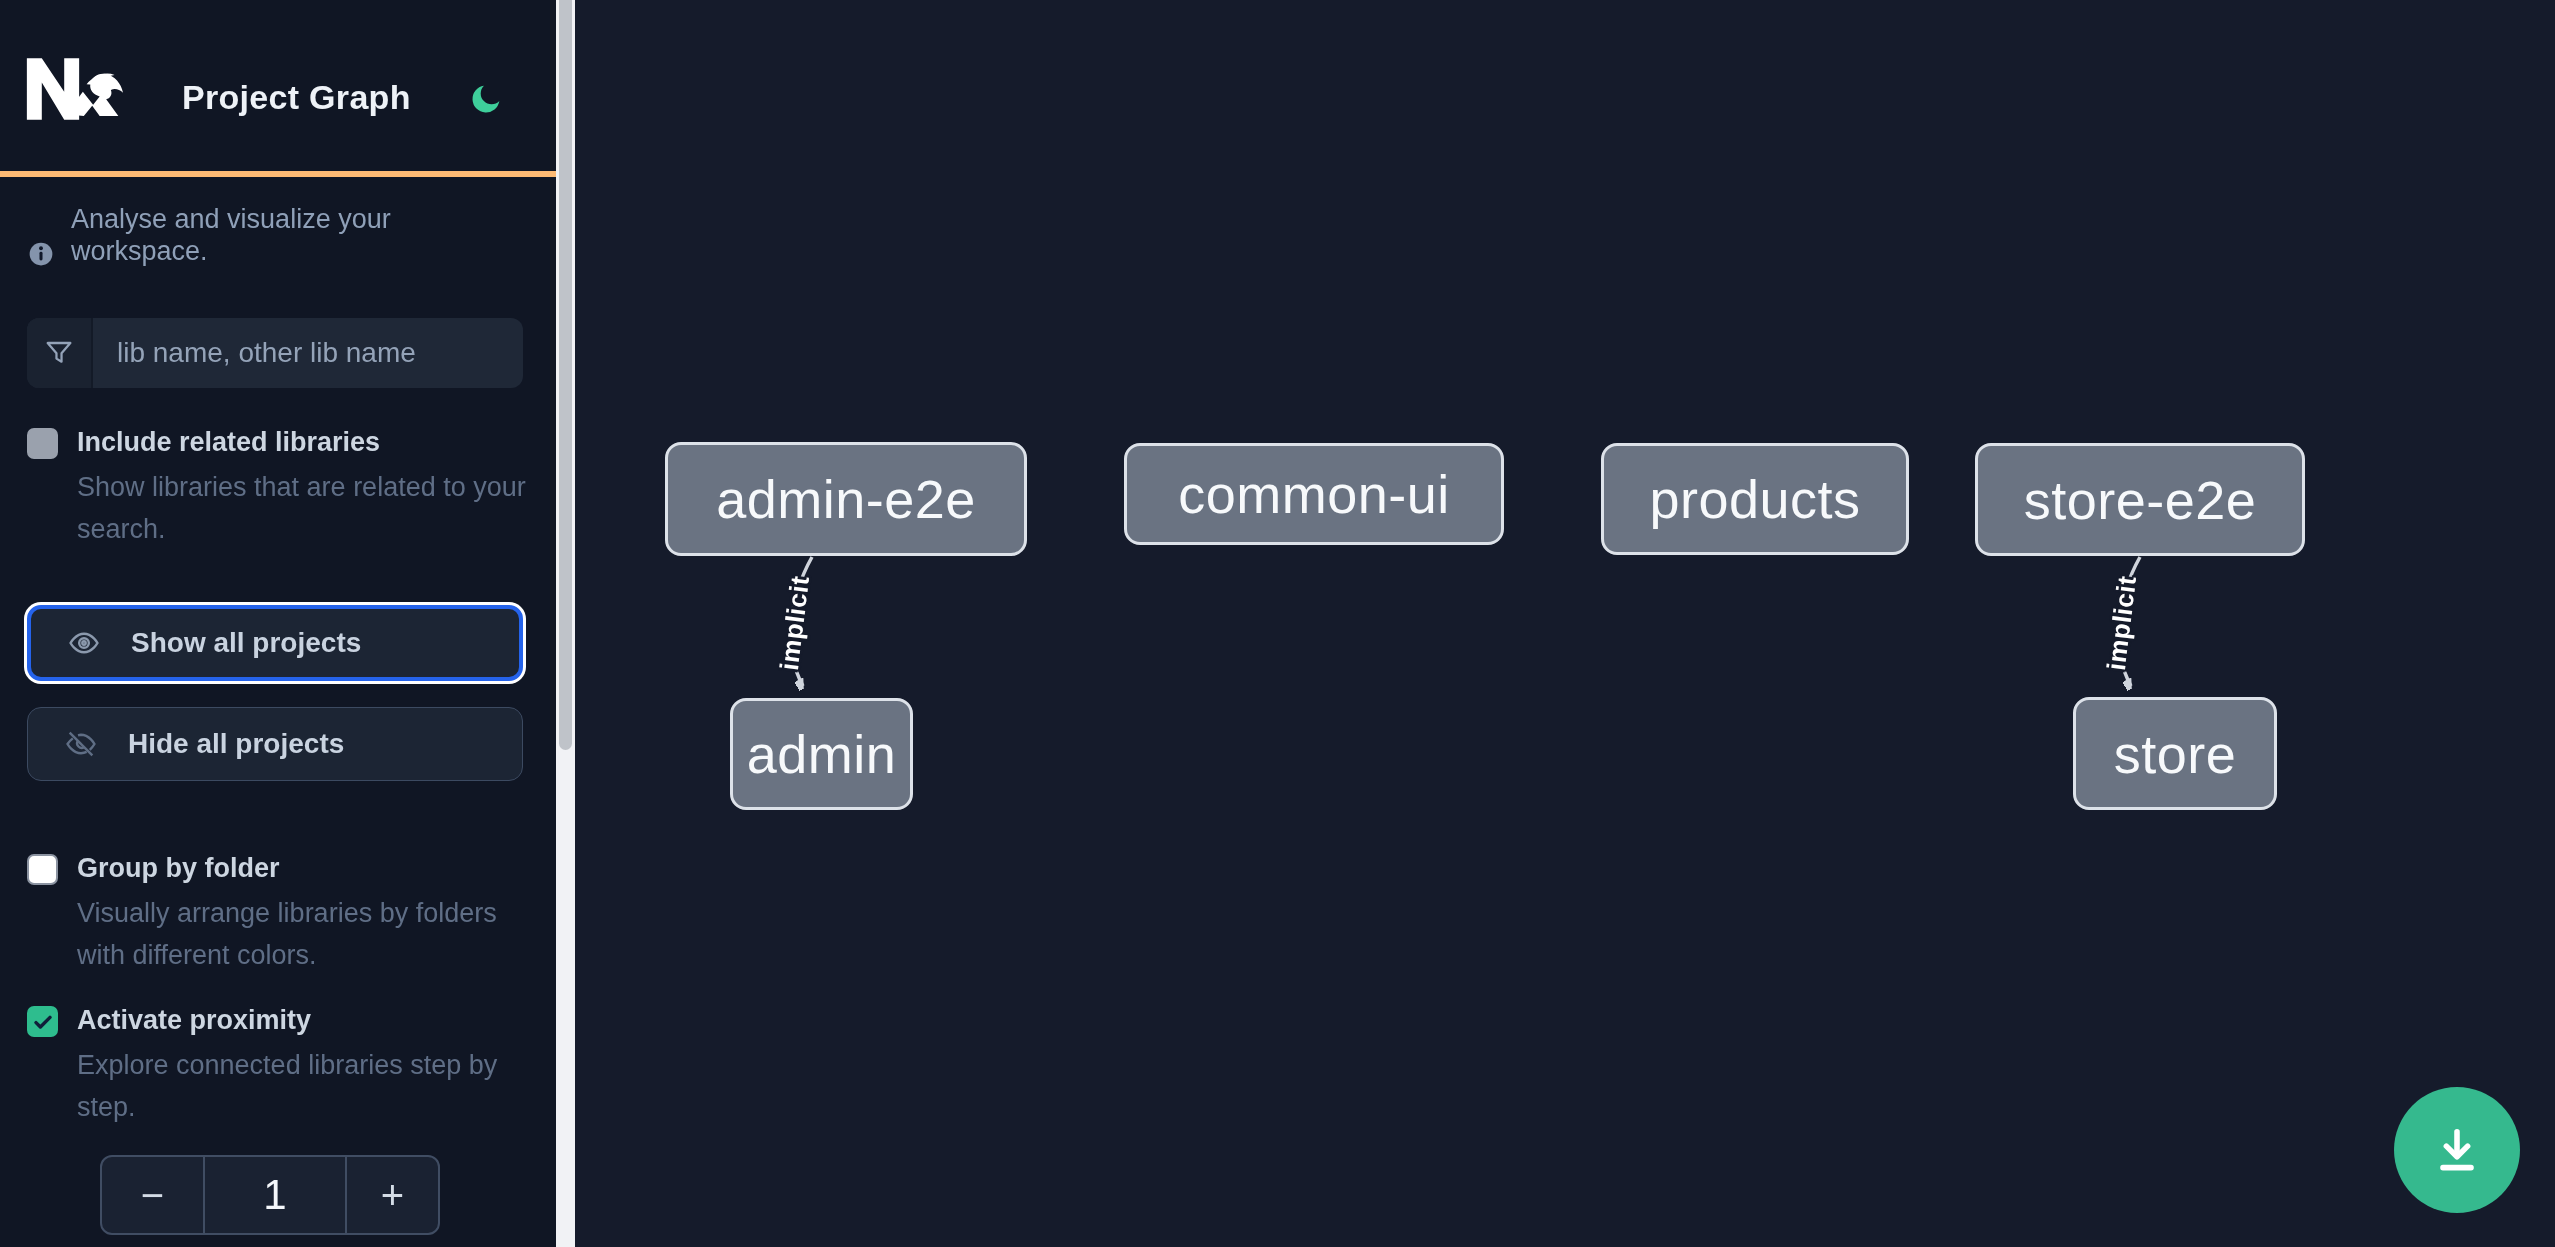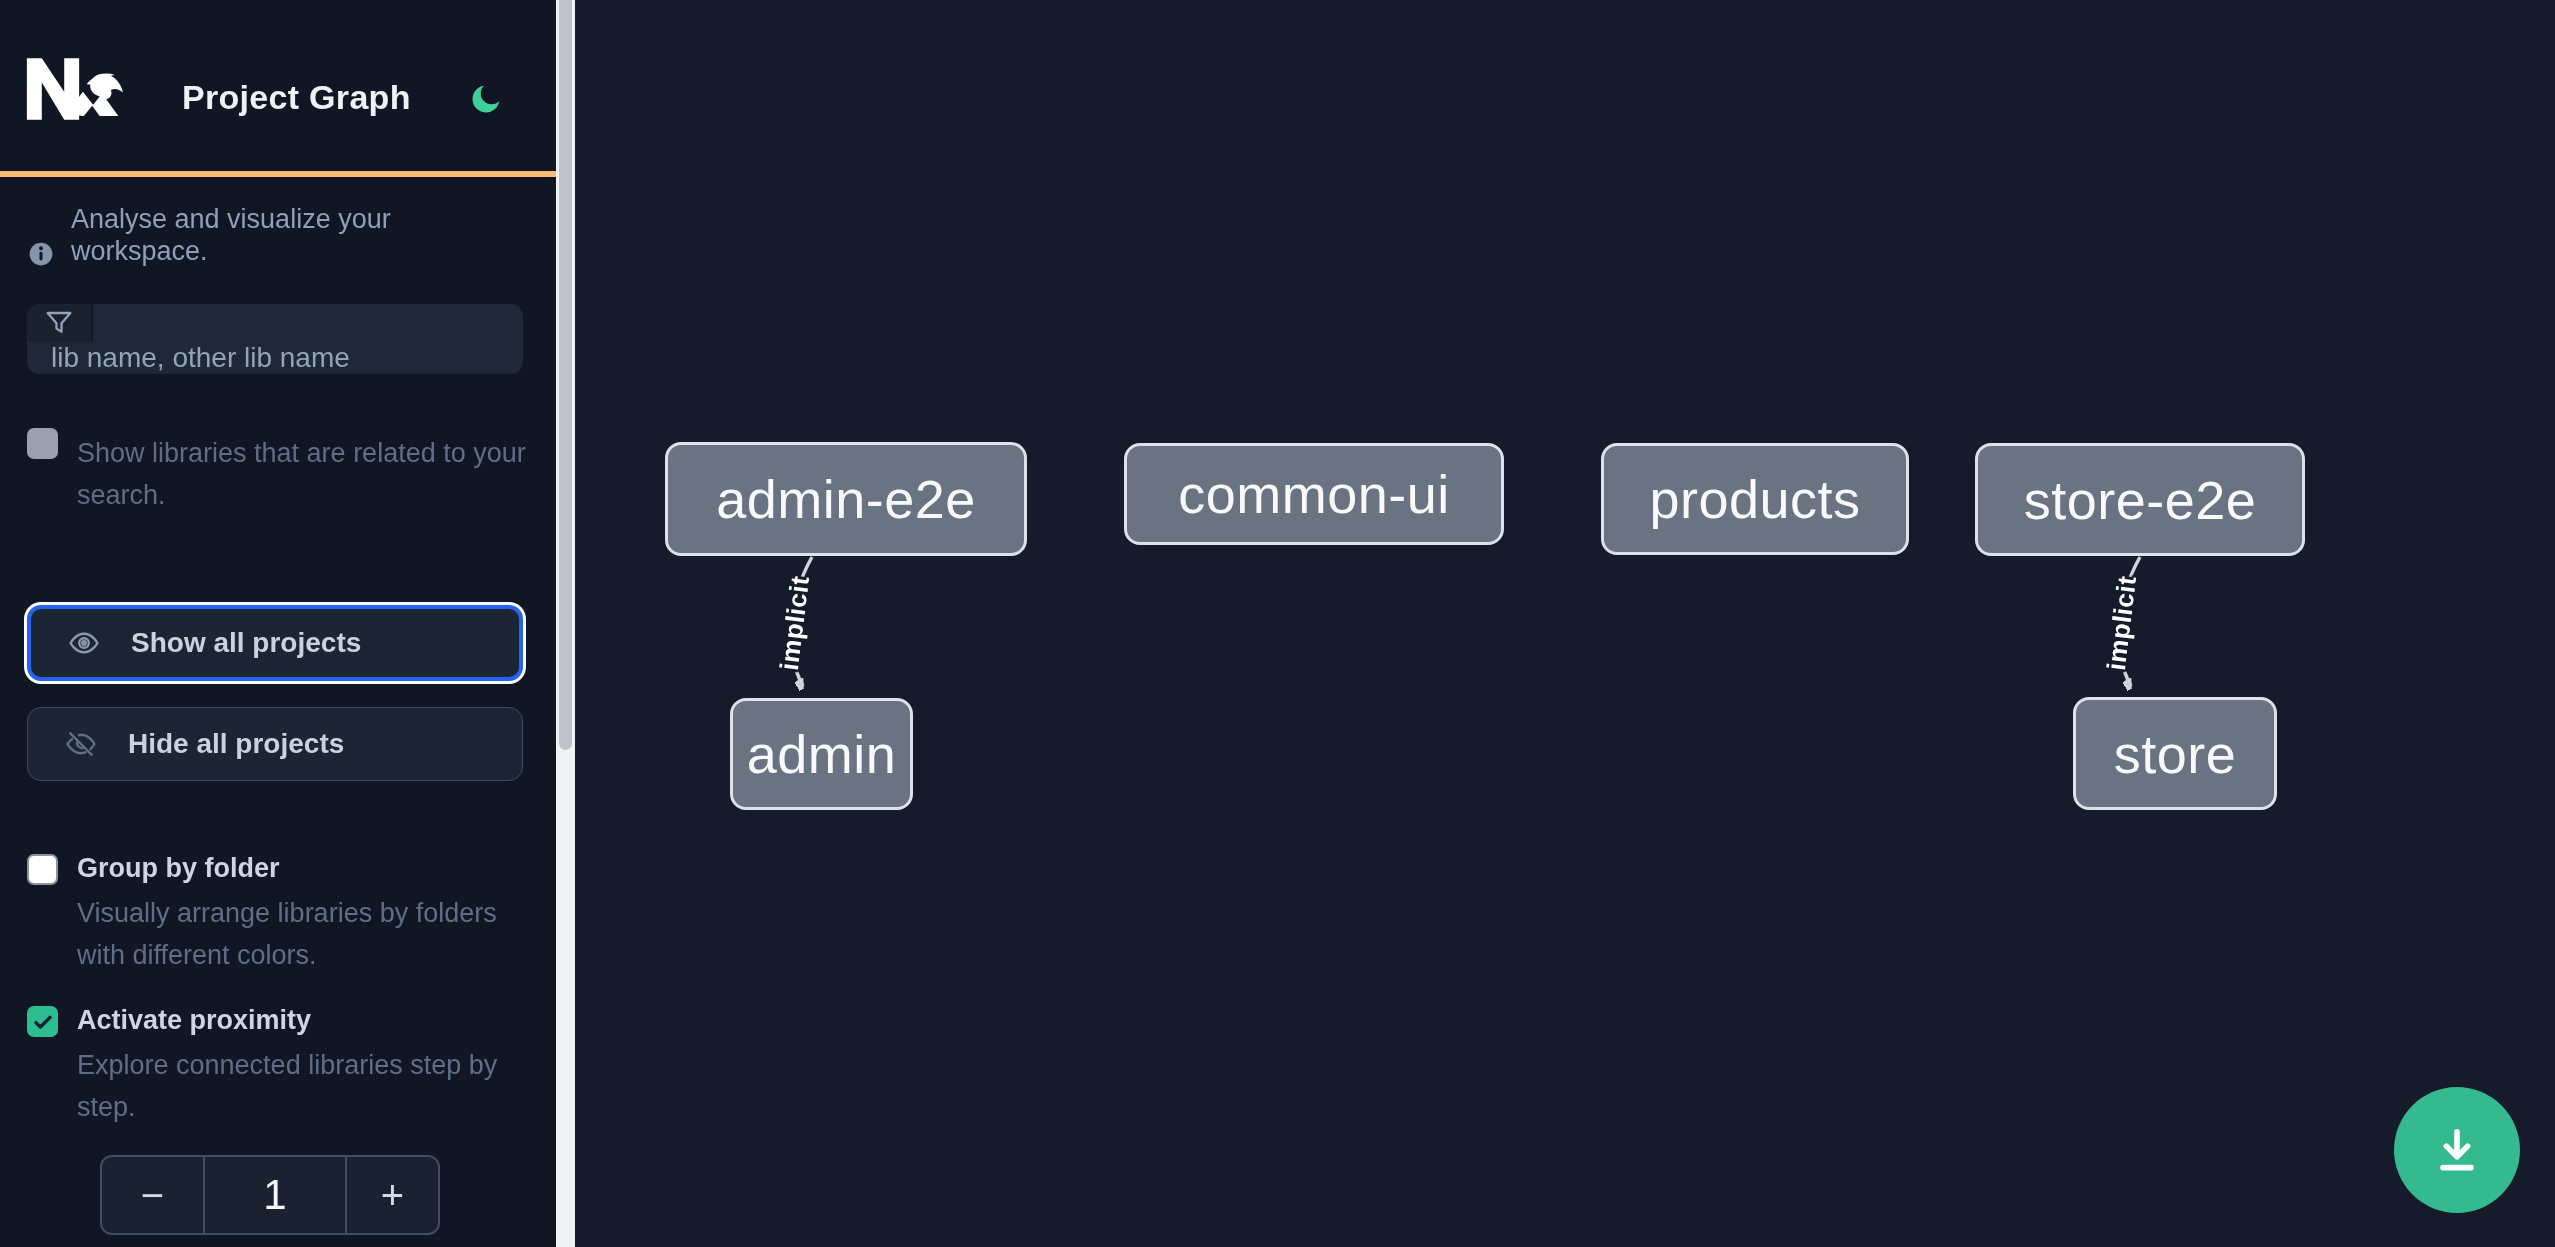--- a/index.html
+++ b/index.html
@@ -17,22 +17,22 @@
               color:#eef2f7; letter-spacing:.3px; }
   .theme-toggle { position:absolute; left:462px; top:78px; width:48px; height:44px;
                   background:none; border:none; cursor:pointer; }
   .theme-toggle svg { width:36px; height:36px; }
 
   .tagline-row { position:absolute; left:28px; top:203px; width:500px; display:flex;
                  align-items:flex-end; }
   .tagline-row svg { width:26px; height:26px; flex:0 0 26px; margin-top:2px; }
   .tagline-text { margin-left:17px; font-size:27px; line-height:32px; color:#8fa0b8; }
 
-  .search-box { position:absolute; left:27px; top:304px; width:496px; height:70px;
-                border-radius:12px; overflow:hidden; display:flex; background:#1f2837;flex-direction:column; }
+  .search-box { position:absolute; left:27px; top:318px; width:496px; height:70px;
+                border-radius:12px; overflow:hidden; display:flex; background:#1f2837; }
   .search-icon-cell { width:66px; height:100%; background:#1a2230; display:flex;
                       align-items:center; justify-content:center;
                       border-right:2px solid #131a27; }
   .search-icon-cell svg { width:32px; height:32px; }
   .search-input { flex:1; height:100%; background:transparent; border:none; outline:none;
                   padding:0 24px; font-size:28px; color:#dbe3ee;
                   font-family:"Liberation Sans","DejaVu Sans",sans-serif; }
   .search-input::placeholder { color:#94a3b8; opacity:1; }
 
   .opt { position:absolute; left:27px; width:505px; }
@@ -138,20 +138,21 @@
         <svg viewBox="0 0 24 24" fill="none" stroke="#94a3b8" stroke-width="1.7" stroke-linejoin="round">
           <path d="M3.5 4.5h17l-6.6 7.6v6.4l-3.8-2.3v-4.1L3.5 4.5z"></path>
         </svg>
       </div>
       <input class="search-input" type="text" placeholder="lib name, other lib name" style="">
     </div>
 
     <div class="opt opt-1">
       <span class="cb cb-disabled"></span>
       <div class="opt-texts">
+        <div class="opt-label">Include related libraries</div>
         <div class="opt-desc">Show libraries that are related to your search.</div>
       </div>
     </div>
 
     <button class="sb-btn btn-show">
       <svg viewBox="0 0 24 24" fill="none" stroke="#8b99ad" stroke-width="1.7">
         <path d="M2.5 12S6 5.5 12 5.5 21.5 12 21.5 12 18 18.5 12 18.5 2.5 12 2.5 12z"></path>
         <circle cx="12" cy="12" r="3.4"></circle>
         <circle cx="12" cy="12" r="1.2"></circle>
       </svg>

